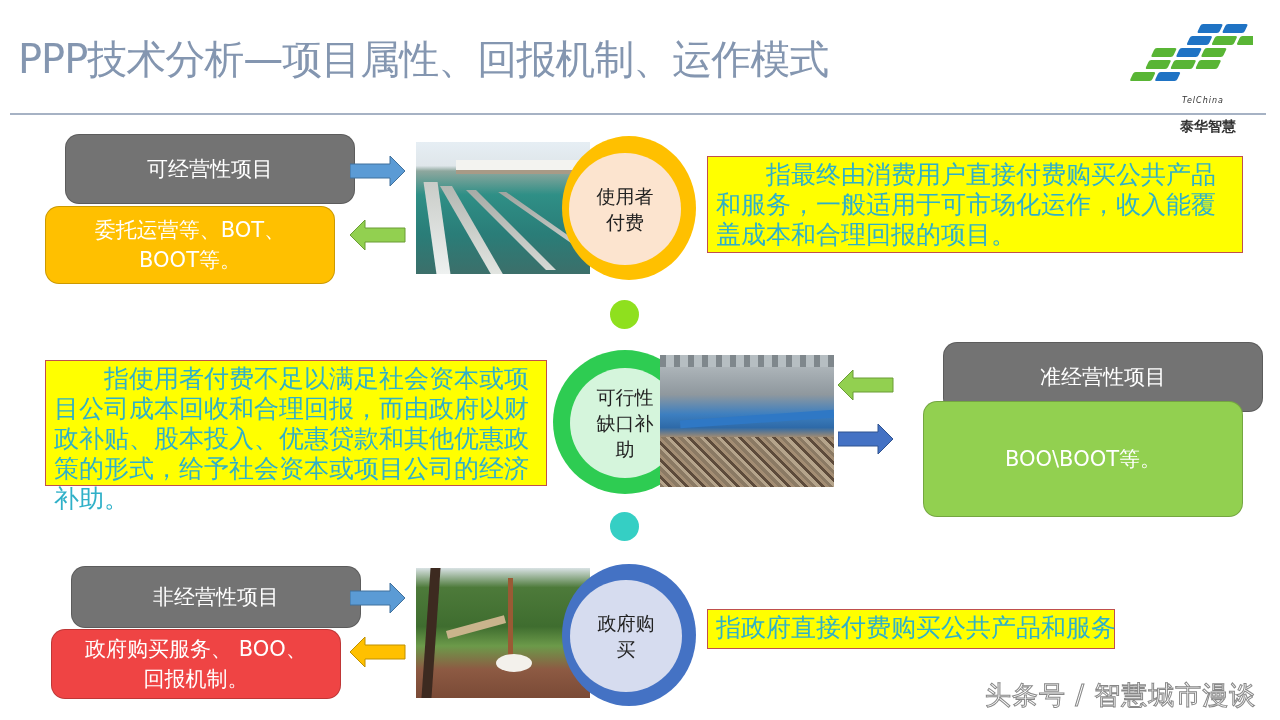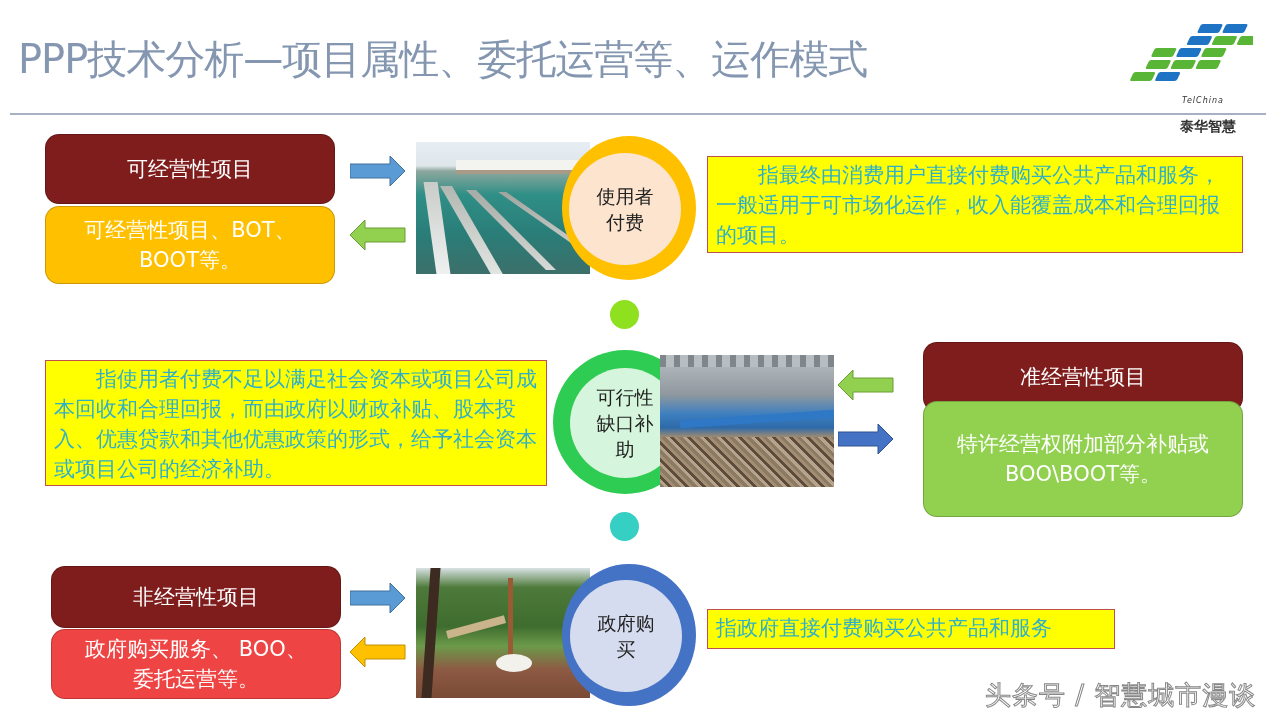--- a/index.html
+++ b/index.html
@@ -6,37 +6,37 @@
   html, body { width: 1280px; height: 720px; background: #ffffff; overflow: hidden; }
   body { position: relative; font-family: "DejaVu Sans", "Liberation Sans", sans-serif; }
   .abs { position: absolute; }
   .title { left: 18px; top: 32px; font-size: 40px; color: #8496b0; letter-spacing: -1px; white-space: nowrap; }
   .rule { left: 10px; top: 113px; width: 1256px; height: 2px; background: #a6b2c4; }
   .logo { left: 1128px; top: 20px; width: 125px; height: 90px; }
   .logo-text { left: 1180px; top: 82px; font-size: 14px; font-weight: bold; color: #333; white-space: nowrap; margin-top: 36px; }
   .logo-sub { left: 1182px; top: 96px; font-size: 8px; font-style: italic; color: #333; letter-spacing: 1px; }
 
   .box { display: flex; align-items: center; justify-content: center; text-align: center; color: #fff; border: 1px solid rgba(0,0,0,0.2); border-radius: 14px; font-size: 21px; line-height: 30px; }
-  .blue { background: #7f1d1d; }
+  .blue { background: #737373; margin-left: 20px; }
   .orange { background: #ffc000; }
   .green { background: #92d050; }
   .red { background: #ef4444; }
 
-  .note { background: #ffff00; border: 1px solid #c0504d; color: #2fb0c8; font-size: 21px; line-height: 30px; padding: 3px 8px; }
+  .note { background: #ffff00; border: 1px solid #c0504d; color: #2fb0c8; font-size: 25px; line-height: 30px; padding: 3px 8px; }
 
   .photo { overflow: hidden; }
   .ring { border-radius: 50%; }
   .circle-inner { border-radius: 50%; display: flex; align-items: center; justify-content: center; text-align: center; font-size: 19px; line-height: 26px; color: #222; }
   .dot { border-radius: 50%; }
   .watermark { left: 985px; top: 678px; font-size: 26px; color: #fff; -webkit-text-stroke: 1px #888; white-space: nowrap; letter-spacing: 1px; }
 </style>
 </head>
 <body>
 
-<div class="abs title">PPP技术分析—项目属性、委托运营等、运作模式</div>
+<div class="abs title">PPP技术分析—项目属性、回报机制、运作模式</div>
 <div class="abs rule"></div>
 
 <svg class="abs logo" viewBox="0 0 125 90">
   <g transform="skewX(-25)">
     <rect x="75" y="4" width="22" height="9" rx="2" fill="#1f73c4"></rect>
     <rect x="100" y="4" width="22" height="9" rx="2" fill="#1f73c4"></rect>
     <rect x="70" y="16" width="22" height="9" rx="2" fill="#1f73c4"></rect>
     <rect x="95" y="16" width="22" height="9" rx="2" fill="#59b535"></rect>
     <rect x="120" y="16" width="22" height="9" rx="2" fill="#59b535"></rect>
     <rect x="40" y="28" width="22" height="9" rx="2" fill="#59b535"></rect>
@@ -47,21 +47,21 @@
     <rect x="90" y="40" width="22" height="9" rx="2" fill="#59b535"></rect>
     <rect x="30" y="52" width="22" height="9" rx="2" fill="#59b535"></rect>
     <rect x="55" y="52" width="22" height="9" rx="2" fill="#1f73c4"></rect>
   </g>
 </svg>
 <div class="abs logo-text">泰华智慧</div>
 <div class="abs logo-sub">TelChina</div>
 
 <div class="abs box blue" style="left:45px;top:134px;width:290px;height:70px;">可经营性项目</div>
 <div class="abs box orange" style="left:45px;top:206px;width:290px;height:78px;flex-direction:column;">
-  <span>可经营性项目、BOT、</span>
+  <span>委托运营等、BOT、</span>
   <span>BOOT等。</span>
 </div>
 <svg class="abs" style="left:350px;top:156px;" width="56" height="30">
     <polygon points="0,8 40,8 40,0 55,15 40,30 40,22 0,22" fill="#5b9bd5" stroke="#41719c"></polygon>
   </svg>
 <svg class="abs" style="left:350px;top:220px;" width="56" height="30">
     <polygon points="55,8 15,8 15,0 0,15 15,30 15,22 55,22" fill="#92d050" stroke="#6a9c35"></polygon>
   </svg>
 
 <div class="abs photo" style="left:416px;top:142px;width:174px;height:132px;background:linear-gradient(180deg,#e6eef4 0%,#dfe6ea 18%,#8ea79e 22%,#2f8f86 40%,#2a7d78 70%,#3c6f6a 100%);">
@@ -93,30 +93,29 @@
   <div style="position:absolute;left:0;top:82px;width:174px;height:50px;background:repeating-linear-gradient(45deg,#8b7a64 0 3px,#b5a48b 3px 6px,#5d4b3b 6px 9px,#a38d73 9px 12px);"></div>
 </div>
 <svg class="abs" style="left:838px;top:370px;" width="56" height="30">
     <polygon points="55,8 15,8 15,0 0,15 15,30 15,22 55,22" fill="#92d050" stroke="#6a9c35"></polygon>
   </svg>
 <svg class="abs" style="left:838px;top:424px;" width="56" height="30">
     <polygon points="0,8 40,8 40,0 55,15 40,30 40,22 0,22" fill="#4472c4" stroke="#2f528f"></polygon>
   </svg>
 <div class="abs box blue" style="left:923px;top:342px;width:320px;height:70px;">准经营性项目</div>
 <div class="abs box green" style="left:923px;top:401px;width:320px;height:116px;flex-direction:column;">
-  <span>特许经营权附加部分补贴或</span>
   <span>BOO\BOOT等。</span>
 </div>
 
 <div class="abs dot" style="left:610px;top:512px;width:29px;height:29px;background:#35cfc4;"></div>
 
 <div class="abs box blue" style="left:51px;top:566px;width:290px;height:62px;">非经营性项目</div>
 <div class="abs box red" style="left:51px;top:629px;width:290px;height:70px;flex-direction:column;">
   <span>政府购买服务、 BOO、</span>
-  <span>委托运营等。</span>
+  <span>回报机制。</span>
 </div>
 <svg class="abs" style="left:350px;top:583px;" width="56" height="30">
     <polygon points="0,8 40,8 40,0 55,15 40,30 40,22 0,22" fill="#5b9bd5" stroke="#41719c"></polygon>
   </svg>
 <svg class="abs" style="left:350px;top:637px;" width="56" height="30">
     <polygon points="55,8 15,8 15,0 0,15 15,30 15,22 55,22" fill="#ffc000" stroke="#bf9000"></polygon>
   </svg>
 
 <div class="abs photo" style="left:416px;top:568px;width:174px;height:130px;background:linear-gradient(180deg,#d9e2e4 0%,#4d7a3a 15%,#3f6d2f 45%,#6c9a4a 60%,#8d5a43 78%,#7a4a36 100%);">
   <div style="position:absolute;left:10px;top:0;width:10px;height:130px;background:#3d2a20;transform:skewX(-4deg);"></div>

